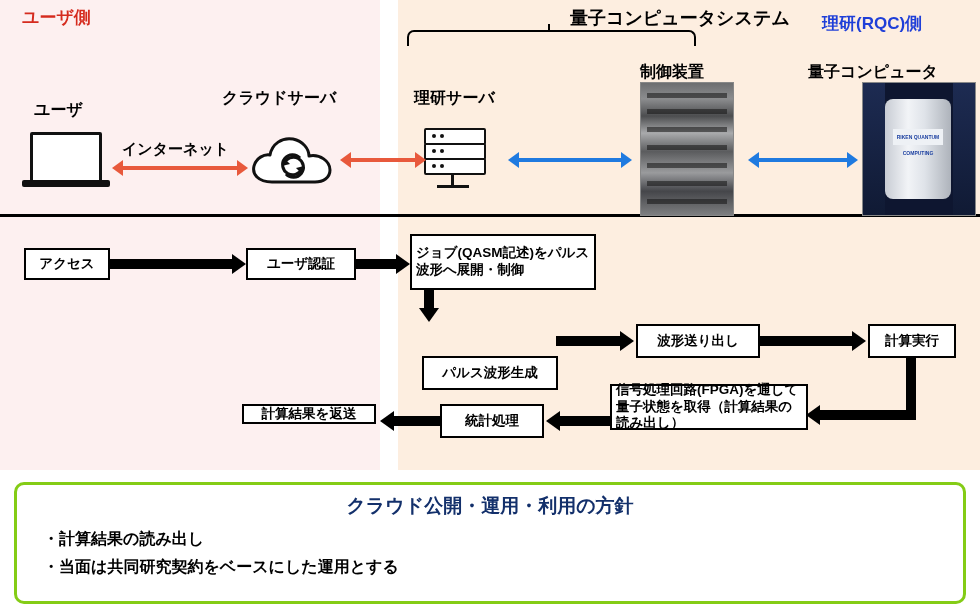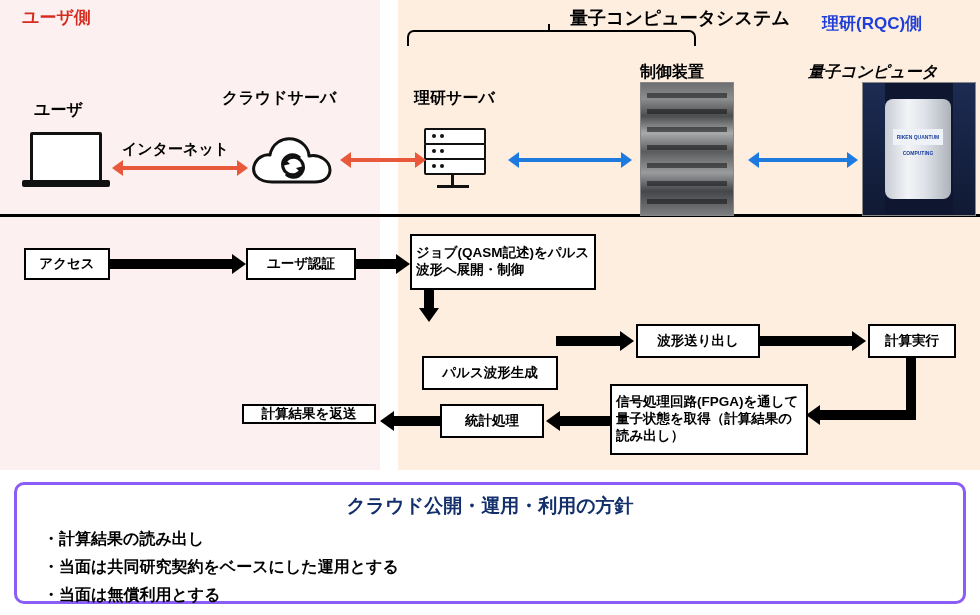--- a/index.html
+++ b/index.html
@@ -26,21 +26,21 @@
         border-top:2px solid #000;border-left:2px solid #000;border-right:2px solid #000;
         border-radius:7px 7px 0 0;}
   #brace-stem{left:548px;top:24px;width:2px;height:8px;background:#000;}
 
   
   .top-title{font-size:16px;font-weight:bold;}
   #t-user{left:34px;top:100px;}
   #t-cloud{left:222px;top:88px;}
   #t-riken-server{left:414px;top:88px;}
   #t-control{left:640px;top:62px;}
-  #t-qc{left:808px;top:62px;font-style:italic;}
+  #t-qc{left:808px;top:62px;}
 
   
   #laptop{left:22px;top:132px;width:88px;height:60px;}
   #laptop .screen{position:absolute;left:8px;top:0;width:66px;height:46px;border:3px solid #111;background:#fff;border-radius:2px;}
   #laptop .base{position:absolute;left:0;top:48px;width:88px;height:7px;background:#111;border-radius:2px;}
 
   
   #cloud{left:248px;top:128px;width:92px;height:64px;}
   #cloud svg{display:block;}
 
@@ -83,33 +83,33 @@
   
   .pbox{position:absolute;border:2px solid #000;background:#fff;
         font-size:13.5px;font-weight:bold;display:flex;align-items:center;justify-content:center;
         text-align:center;line-height:1.25;padding:2px 4px;box-sizing:border-box;}
   #b-access{left:24px;top:248px;width:86px;height:32px;}
   #b-auth{left:246px;top:248px;width:110px;height:32px;}
   #b-job{left:410px;top:234px;width:186px;height:56px;text-align:left;justify-content:flex-start;}
   #b-pulse{left:422px;top:324px;width:136px;height:34px;margin-top:32px;}
   #b-send{left:636px;top:324px;width:124px;height:34px;}
   #b-exec{left:868px;top:324px;width:88px;height:34px;}
-  #b-fpga{left:610px;top:384px;width:198px;height:71px;text-align:left;justify-content:flex-start;}
+  #b-fpga{left:610px;top:384px;width:198px;height:46px;text-align:left;justify-content:flex-start;}
   #b-stat{left:440px;top:404px;width:104px;height:34px;}
   #b-return{left:242px;top:404px;width:134px;height:20px;}
 
   
   .fa{position:absolute;background:#000;}
   .tri{position:absolute;width:0;height:0;}
   .tri.right{border-top:10px solid transparent;border-bottom:10px solid transparent;border-left:14px solid #000;}
   .tri.left{border-top:10px solid transparent;border-bottom:10px solid transparent;border-right:14px solid #000;}
   .tri.down{border-left:10px solid transparent;border-right:10px solid transparent;border-top:14px solid #000;}
 
   
-  #policy{left:14px;top:482px;width:952px;height:122px;border:3px solid #8b5cf6;border-radius:10px;background:#fff;box-sizing:border-box;}
+  #policy{left:14px;top:482px;width:952px;height:122px;border:3px solid #84cc16;border-radius:10px;background:#fff;box-sizing:border-box;}
   #policy-title{position:absolute;left:0;right:0;top:8px;text-align:center;font-size:19px;font-weight:bold;color:#13306b;}
   .policy-item{position:absolute;left:26px;font-size:16px;font-weight:bold;color:#000;}
   #pi0{top:44px;}
   #pi1{top:72px;}
   #pi2{top:100px;}
 </style>
 </head>
 <body>
 
 <div class="abs" id="user-panel"></div>
@@ -231,14 +231,13 @@
 <div class="fa" style="left:560px;top:416px;width:52px;height:10px;"></div>
 <div class="tri left" style="left:546px;top:411px;"></div>
 
 <div class="fa" style="left:394px;top:416px;width:48px;height:10px;"></div>
 <div class="tri left" style="left:380px;top:411px;"></div>
 
 <div class="abs" id="policy">
   <div id="policy-title">クラウド公開・運用・利用の方針</div>
   <div class="policy-item" id="pi0">・計算結果の読み出し</div>
   <div class="policy-item" id="pi1">・当面は共同研究契約をベースにした運用とする</div>
-  <div class="policy-item" id="pi2">・当面は無償利用とする</div>
 </div>
 
 </body></html>

